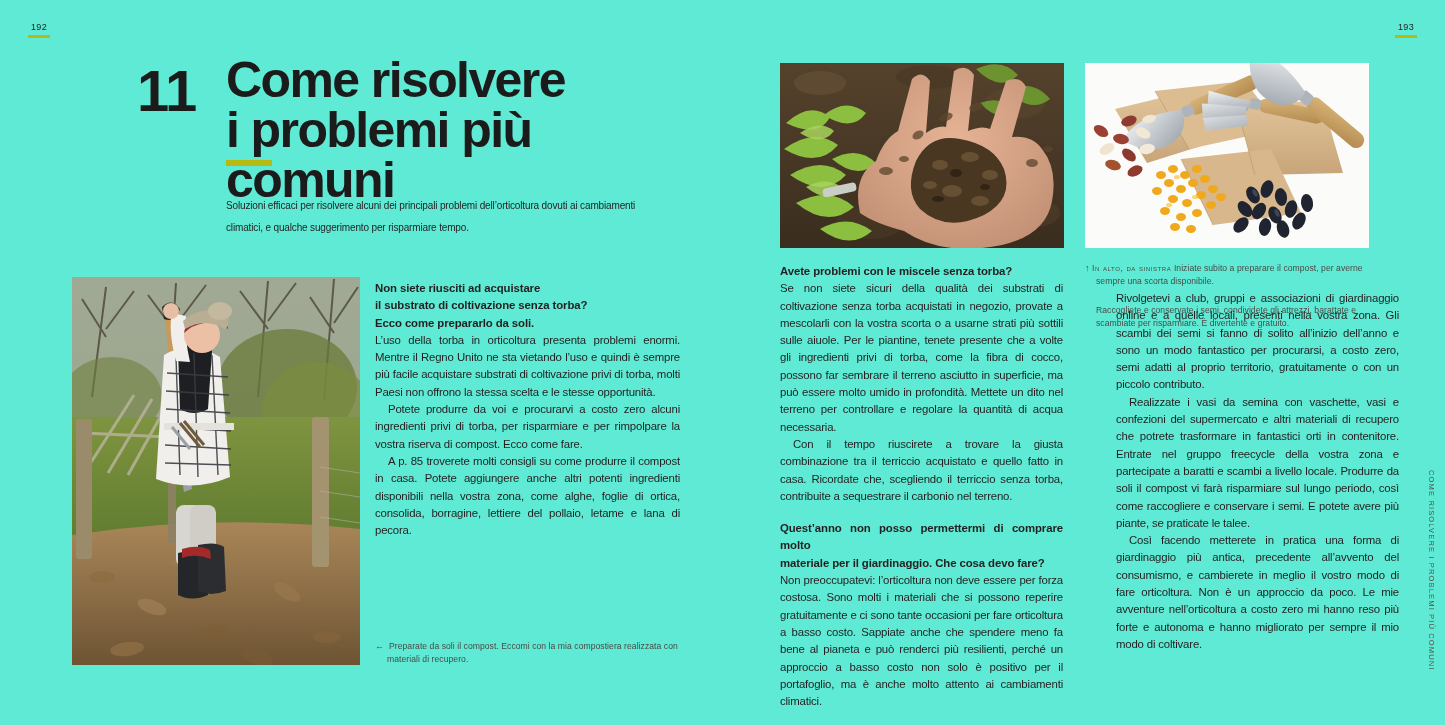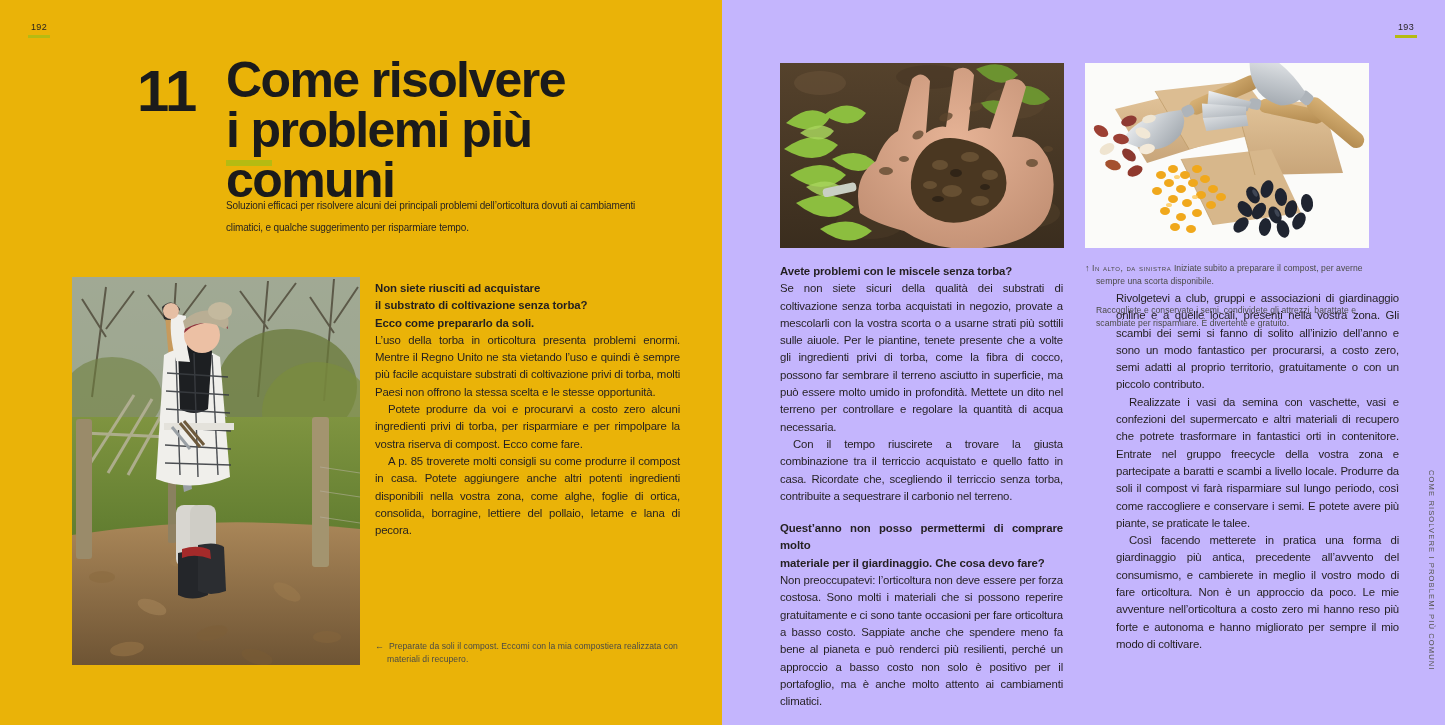--- a/index.html
+++ b/index.html
@@ -16,27 +16,27 @@
     height: 725px;
     overflow: hidden;
     background: #ffffff;
   }
 
   
   .page-left {
     position: absolute;
     left: 0; top: 0;
     width: 722px; height: 725px;
-    background: #eab308;
+    background: #5eead4;
   }
   .page-right {
     position: absolute;
     left: 722px; top: 0;
     width: 723px; height: 725px;
-    background: #c4b5fd;
+    background: #5eead4;
   }
 
   
   .folio {
     position: absolute;
     font-family: "Liberation Sans", sans-serif;
     font-size: 9px;
     letter-spacing: 0.4px;
     color: #231f20;
     text-align: center;

